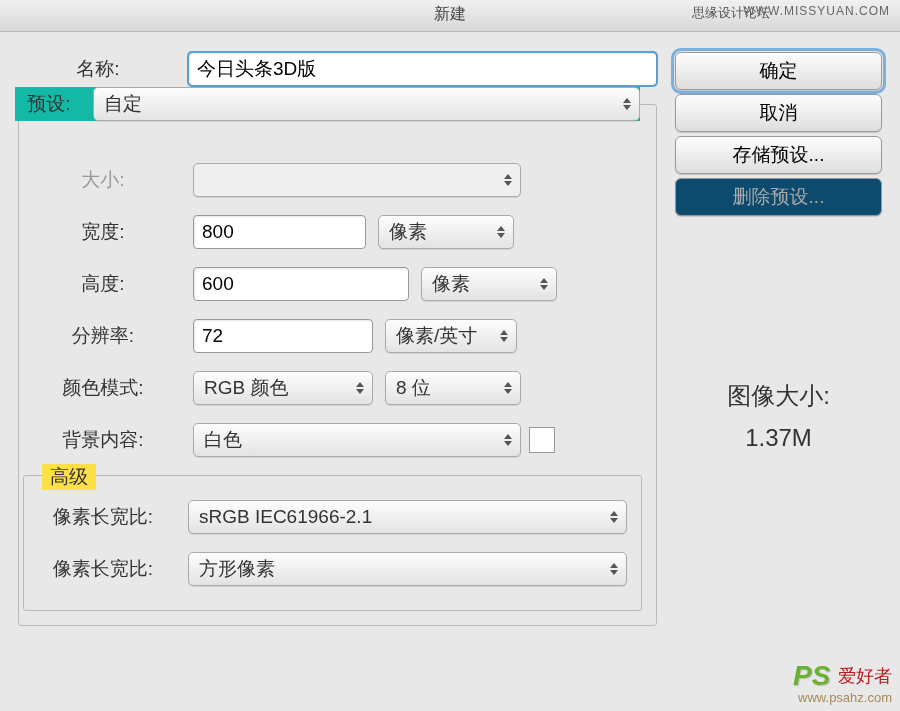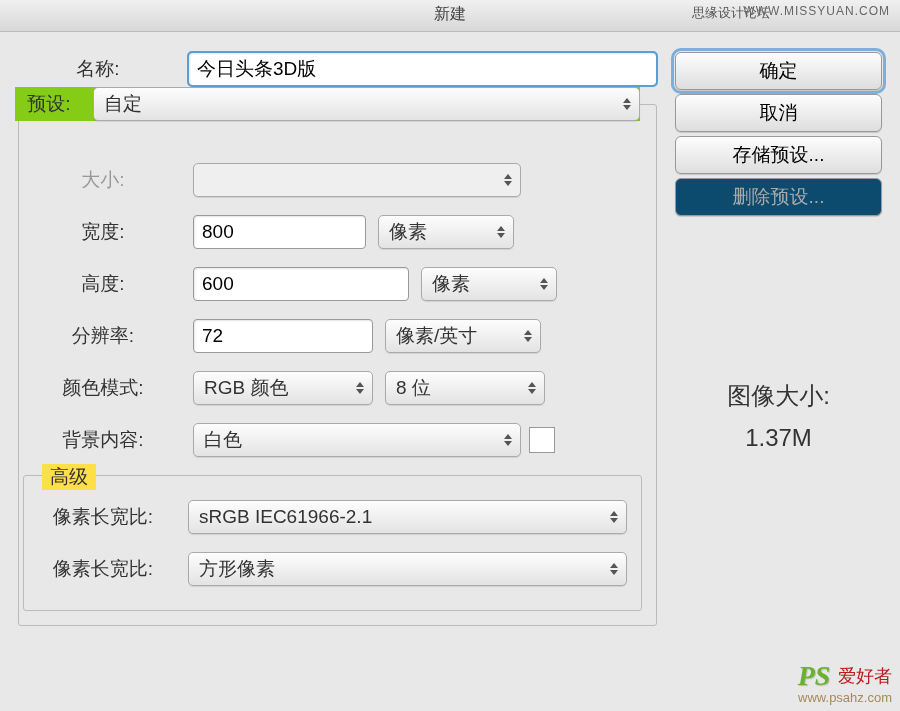--- a/index.html
+++ b/index.html
@@ -157,21 +157,21 @@
 .img-info div { margin-bottom: 12px; }
 .watermark-bottom {
   position: absolute;
   right: 8px;
   bottom: 6px;
   font-size: 13px;
   color: #a58a5a;
   text-align: right;
 }
 .watermark-bottom .ps {
-  font-family: Liberation Serif, serif;
+  font-family: Liberation Sans, sans-serif;
   font-size: 28px;
   font-weight: bold;
   font-style: italic;
   color: #6ab12f;
   display: inline-block;
   vertical-align: middle;
   text-shadow: 1px 1px 1px rgba(0,0,0,0.2);
 }
 .watermark-bottom .ai {
   font-size: 18px;
@@ -193,21 +193,21 @@
 
 <div class="content">
   <div class="left-col">
 
     <div class="form-row">
       <div class="label">名称:</div>
       <input class="text-input focused" style="flex: 1 1 0%;" value="今日头条3D版">
     </div>
 
     <div class="fieldset fieldset-outer" style="position:relative;">
-      <div style="position:absolute; top:-18px; left:-4px; right:16px; display:flex; align-items:center; background:#84cc16; padding:0;">
+      <div style="position:absolute; top:-18px; left:-4px; right:16px; display:flex; align-items:center; background:#14b8a6; padding:0;">
         <div class="label" style="width:78px">预设:</div>
         <div class="select" style="flex:1">
           <span>自定</span>
           <span class="dd-arrow"></span>
         </div>
       </div>
 
       <div class="form-row">
         <div class="label light">大小:</div>
         <div class="select disabled" style="width:328px">
@@ -233,34 +233,34 @@
         <div class="select" style="width:136px">
           <span>像素</span>
           <span class="dd-arrow"></span>
         </div>
       </div>
 
       <div class="form-row">
         <div class="label">分辨率:</div>
         <input class="text-input" style="width: 180px;" value="72">
         <div style="width:12px"></div>
-        <div class="select" style="width:156px">
+        <div class="select" style="width:132px">
           <span>像素/英寸</span>
           <span class="dd-arrow"></span>
         </div>
       </div>
 
       <div class="form-row">
         <div class="label">颜色模式:</div>
         <div class="select" style="width:180px">
           <span>RGB 颜色</span>
           <span class="dd-arrow"></span>
         </div>
         <div style="width:12px"></div>
-        <div class="select" style="width:160px">
+        <div class="select" style="width:136px">
           <span>8 位</span>
           <span class="dd-arrow"></span>
         </div>
       </div>
 
       <div class="form-row">
         <div class="label">背景内容:</div>
         <div class="select" style="width:328px">
           <span>白色</span>
           <span class="dd-arrow"></span>

